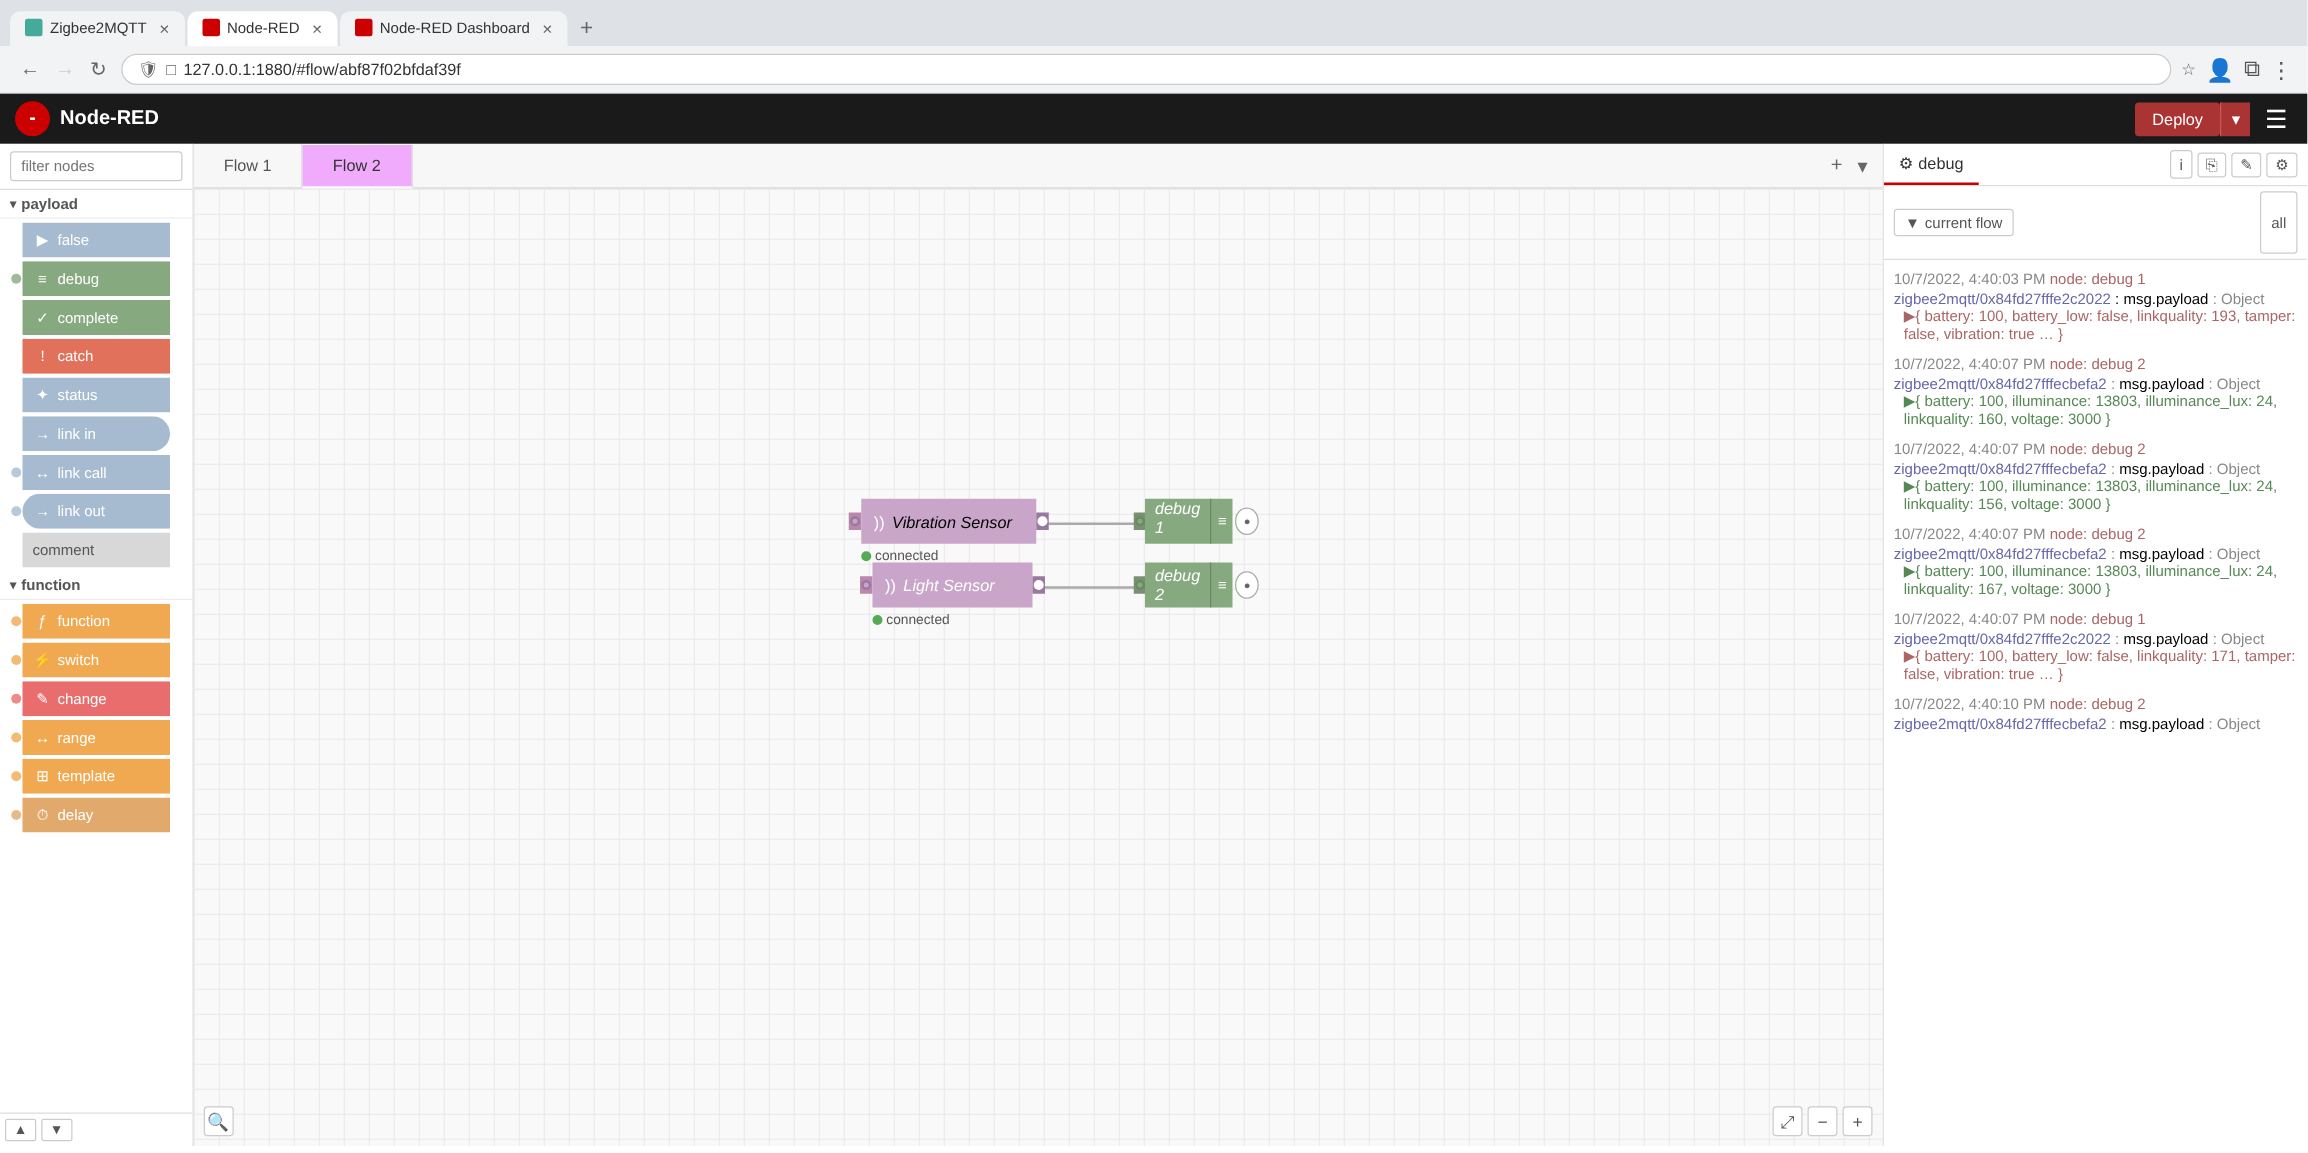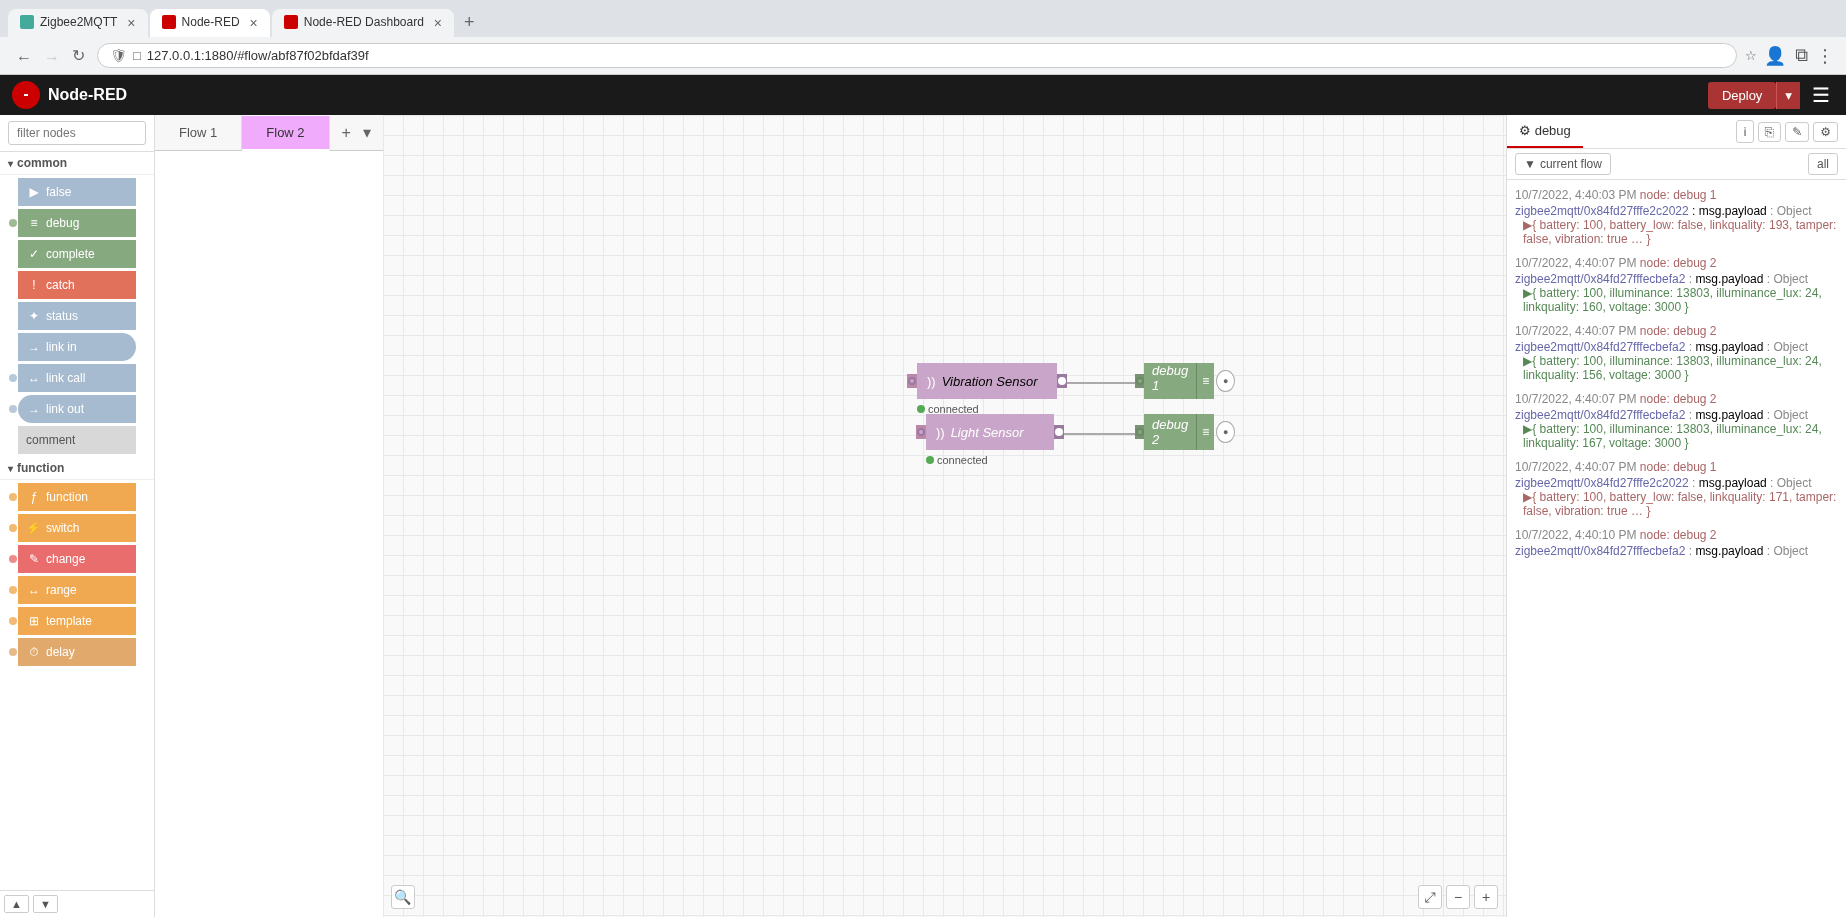--- a/index.html
+++ b/index.html
@@ -62,21 +62,21 @@
     .node-switch { background: #f0a950; }
     .node-change { background: #e96d6d; }
     .node-range { background: #f0a950; }
     .node-template { background: #f0a950; }
     .node-delay { background: #e2a96d; }
 
     .sidebar-footer { padding: 4px; display: flex; gap: 4px; border-top: 1px solid #ddd; }
     .sidebar-footer-btn { background: none; border: 1px solid #ccc; padding: 2px 6px; border-radius: 2px; cursor: pointer; font-size: 11px; color: #555; }
 
     
-    .canvas-area { flex: 1; display: flex; flex-direction: row; overflow: hidden; }
+    .canvas-area { flex: 1; display: flex; flex-direction: column; overflow: hidden; }
     .flow-tabs { display: flex; align-items: center; border-bottom: 1px solid #ccc; background: #f7f7f7; height: 36px; }
     .flow-tab { padding: 0 24px; height: 100%; display: flex; align-items: center; font-size: 13px; cursor: pointer; border-right: 1px solid #ddd; color: #555; }
     .flow-tab.active { background: #f0abfc; color: #333; border-bottom: 2px solid #fff; margin-bottom: -1px; }
     .flow-tab-actions { margin-left: auto; display: flex; gap: 4px; padding: 0 8px; }
     .flow-tab-btn { background: none; border: none; cursor: pointer; color: #666; font-size: 16px; padding: 2px 4px; }
 
     .canvas { flex: 1; background-color: #f9f9f9; position: relative; overflow: hidden;
       background-image: linear-gradient(#e8e8e8 1px, transparent 1px), linear-gradient(90deg, #e8e8e8 1px, transparent 1px);
       background-size: 20px 20px;
     }
@@ -92,21 +92,21 @@
     
     .debug-panel { width: 340px; background: #fff; border-left: 1px solid #ddd; display: flex; flex-direction: column; overflow: hidden; }
     .debug-panel-header { display: flex; align-items: center; border-bottom: 1px solid #ddd; }
     .debug-panel-tabs { display: flex; flex: 1; }
     .debug-panel-tab { padding: 8px 12px; font-size: 13px; cursor: pointer; border-bottom: 2px solid transparent; color: #555; display: flex; align-items: center; gap: 4px; }
     .debug-panel-tab.active { border-bottom-color: #c00; color: #333; }
     .debug-panel-actions { display: flex; align-items: center; padding: 0 8px; gap: 4px; }
     .debug-panel-action-btn { background: none; border: 1px solid #ccc; border-radius: 3px; padding: 2px 6px; cursor: pointer; color: #555; font-size: 12px; }
     .debug-filter { display: flex; align-items: center; padding: 4px 8px; border-bottom: 1px solid #ddd; justify-content: space-between; }
     .debug-filter-btn { display: flex; align-items: center; gap: 4px; background: #fff; border: 1px solid #ccc; border-radius: 3px; padding: 3px 8px; font-size: 12px; cursor: pointer; color: #555; }
-    .debug-all-btn { background: none; border: 1px solid #ccc; border-radius: 3px; padding: 3px 8px; font-size: 12px; cursor: pointer; color: #555; margin-left: 34px; }
+    .debug-all-btn { background: none; border: 1px solid #ccc; border-radius: 3px; padding: 17px 8px; font-size: 12px; cursor: pointer; color: #555; margin-left: 34px; }
     .debug-messages { flex: 1; overflow-y: auto; padding: 8px; }
     .debug-msg { margin-bottom: 10px; font-size: 12px; }
     .debug-msg-header { color: #888; margin-bottom: 2px; }
     .debug-msg-body { margin-left: 8px; }
 
     
     .canvas-bottom { position: absolute; bottom: 8px; right: 8px; display: flex; gap: 4px; }
     .canvas-ctrl-btn { background: #fff; border: 1px solid #ccc; border-radius: 3px; width: 24px; height: 24px; cursor: pointer; display: flex; align-items: center; justify-content: center; font-size: 14px; color: #555; }
 
     .canvas-search { position: absolute; bottom: 8px; left: 8px; }
@@ -179,21 +179,21 @@
   <div class="main-layout">
 
     <div class="sidebar">
       <div class="sidebar-search">
         <input type="text" placeholder="filter nodes" style="">
       </div>
       <div class="sidebar-section">
 
         <div class="sidebar-category">
           <span class="arrow">▾</span>
-          <span>common</span>
+          <span>payload</span>
         </div>
 
         <div class="node-item">
           <div class="node-left-port"></div>
           <div class="node-item-inner node-inject">
             <span class="node-icon">▶</span>
             <span>false</span>
           </div>
           <div class="node-right-port">
               <div class="port-dot"></div>

